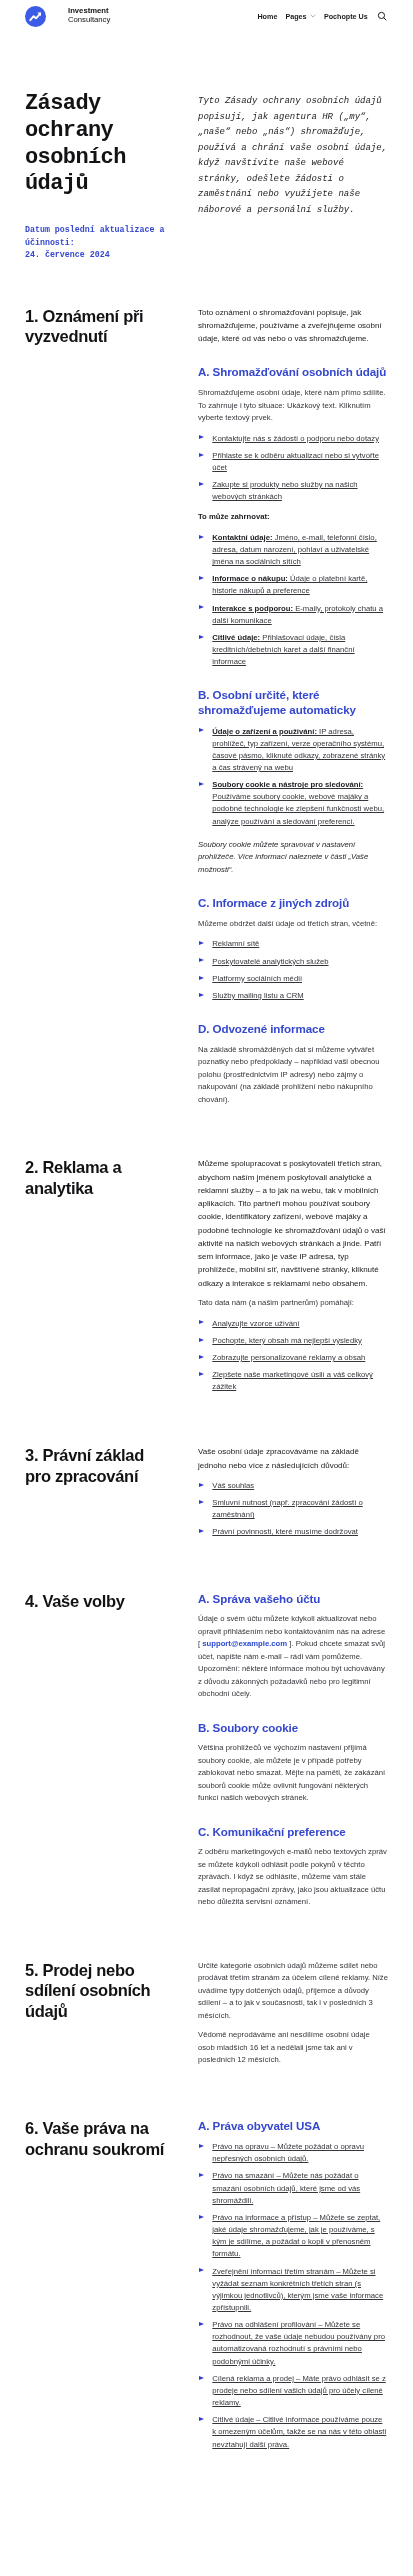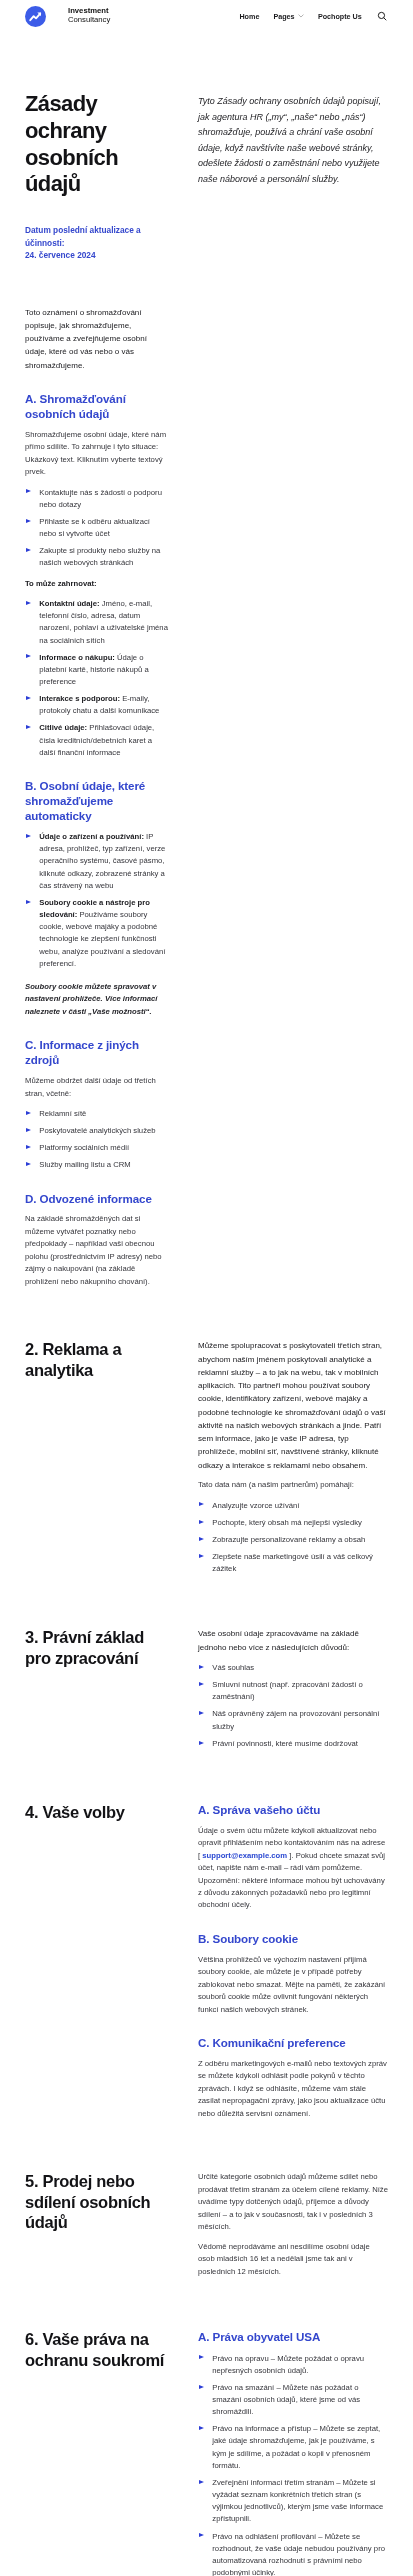--- a/index.html
+++ b/index.html
@@ -21,49 +21,49 @@
 
   
   .site-header{
     display:flex;justify-content:space-between;align-items:center;
     padding:5.5px 25px;height:32px;background:#fff;
   }
   .logo{display:flex;align-items:flex-start;gap:22px;}
   .logo-text{font-size:7.7px;line-height:1.25;color:#111;}
   .logo-text .l1{font-weight:700;display:block;}
   .logo-text .l2{font-weight:400;display:block;}
-  .main-nav{display:flex;align-items:center;gap:14px;}
+  .main-nav{display:flex;align-items:center;gap:8px;}
   .nav-link{font-size:7.2px;font-weight:700;color:#1b1b1e;display:flex;align-items:center;gap:3.3px;}
   .chev{display:inline-block;margin-top:0.6px;}
   .search-btn{background:none;border:none;cursor:pointer;display:flex;align-items:center;padding:1.1px;}
 
   
   .container{padding:0 25px;}
   .two-col{display:grid;grid-template-columns:144px 1fr;column-gap:29px;}
 
   
-  .hero{padding-top:59px;}
+  .hero{padding-top:59px;font-family:Liberation Mono, monospace;}
   h1.page-title{
     font-size:22px;line-height:1.22;font-weight:700;color:#131316;letter-spacing:-0.6px;
   }
   .updated{margin-top:26px;font-size:8.3px;font-weight:600;color:var(--accent);line-height:1.5;}
   .updated span{display:block;}
   .intro{font-size:9px;line-height:1.72;font-style:italic;color:#1e1e22;padding-top:3.3px;}
 
   
   #sections .section{margin-top:44px;}
   h2.sec-title{
     font-size:16.5px;line-height:1.24;font-weight:700;color:#131316;letter-spacing:-0.3px;
   }
   .blocks > *:first-child{margin-top:0;}
   p.lead{font-size:8px;font-weight:400;line-height:1.66;color:#1a1a1e;margin-top:2.2px;}
   h3.subhead{font-size:11.6px;font-weight:700;color:var(--accent);margin:19px 0 7.7px;line-height:1.3;letter-spacing:-0.1px;}
   p.body{font-size:7.7px;line-height:1.62;margin:7.2px 0;color:var(--body);}
-  p.note{font-size:7.7px;line-height:1.62;margin:11px 0 7.2px;font-weight:700;font-style:italic;color:#26262b;}
-  ul.bullets{list-style:none;margin:8px 0;}
+  p.note{font-size:7.7px;line-height:1.62;margin:11px 0 7.2px;font-weight:400;font-style:italic;color:#26262b;}
+  ul.bullets{list-style:none;margin:8px 0;text-decoration:underline;}
   ul.bullets li{
     position:relative;padding-left:14.3px;margin-bottom:5px;
     font-size:7.7px;line-height:1.58;color:var(--body);
   }
   .tri{
     position:absolute;left:0.6px;top:2.8px;width:0;height:0;
     border-left:5px solid #2c3ed6;border-top:2.8px solid transparent;border-bottom:2.8px solid transparent;
   }
   strong{color:#1c1c20;}
   .inline-link{color:#2b49d2;font-weight:700;}
@@ -110,37 +110,40 @@
         <span>24. července 2024</span>
       </p>
     </div>
     <div>
       <p class="intro">Tyto Zásady ochrany osobních údajů popisují, jak agentura HR („my“, „naše“ nebo „nás“) shromažďuje, používá a chrání vaše osobní údaje, když navštívíte naše webové stránky, odešlete žádosti o zaměstnání nebo využijete naše náborové a personální služby.</p>
     </div>
   </section>
 
   <div id="sections">
       <section class="section two-col">
+        <div>
+          <h2 class="sec-title">1. Oznámení při vyzvednutí</h2>
+        </div>
         <div class="blocks">
           <p class="lead">Toto oznámení o shromažďování popisuje, jak shromažďujeme, používáme a zveřejňujeme osobní údaje, které od vás nebo o vás shromažďujeme.</p>
           <h3 class="subhead">A. Shromažďování osobních údajů</h3>
           <p class="body">Shromažďujeme osobní údaje, které nám přímo sdílíte. To zahrnuje i tyto situace: Ukázkový text. Kliknutím vyberte textový prvek.</p>
           <ul class="bullets">
             <li class="bullet-item"><span class="tri"></span>Kontaktujte nás s žádostí o podporu nebo dotazy</li>
             <li class="bullet-item"><span class="tri"></span>Přihlaste se k odběru aktualizací nebo si vytvořte účet</li>
             <li class="bullet-item"><span class="tri"></span>Zakupte si produkty nebo služby na našich webových stránkách</li>
           </ul>
           <p class="body"><strong>To může zahrnovat:</strong></p>
           <ul class="bullets">
             <li class="bullet-item"><span class="tri"></span><strong>Kontaktní údaje:</strong> Jméno, e-mail, telefonní číslo, adresa, datum narození, pohlaví a uživatelské jména na sociálních sítích</li>
             <li class="bullet-item"><span class="tri"></span><strong>Informace o nákupu:</strong> Údaje o platební kartě, historie nákupů a preference</li>
             <li class="bullet-item"><span class="tri"></span><strong>Interakce s podporou:</strong> E-maily, protokoly chatu a další komunikace</li>
             <li class="bullet-item"><span class="tri"></span><strong>Citlivé údaje:</strong> Přihlašovací údaje, čísla kreditních/debetních karet a další finanční informace</li>
           </ul>
-          <h3 class="subhead">B. Osobní údaje, které shromažďujeme automaticky</h3>
+          <h3 class="subhead">B. Osobní určité, které shromažďujeme automaticky</h3>
           <ul class="bullets">
             <li class="bullet-item"><span class="tri"></span><strong>Údaje o zařízení a používání:</strong> IP adresa, prohlížeč, typ zařízení, verze operačního systému, časové pásmo, kliknuté odkazy, zobrazené stránky a čas strávený na webu</li>
             <li class="bullet-item"><span class="tri"></span><strong>Soubory cookie a nástroje pro sledování:</strong> Používáme soubory cookie, webové majáky a podobné technologie ke zlepšení funkčnosti webu, analýze používání a sledování preferencí.</li>
           </ul>
           <p class="note">Soubory cookie můžete spravovat v nastavení prohlížeče. Více informací naleznete v části „Vaše možnosti“.</p>
           <h3 class="subhead">C. Informace z jiných zdrojů</h3>
           <p class="body">Můžeme obdržet další údaje od třetích stran, včetně:</p>
           <ul class="bullets">
             <li class="bullet-item"><span class="tri"></span>Reklamní sítě</li>
             <li class="bullet-item"><span class="tri"></span>Poskytovatelé analytických služeb</li>
@@ -168,21 +171,20 @@
       </section>
       <section class="section two-col">
         <div>
           <h2 class="sec-title">3. Právní základ pro zpracování</h2>
         </div>
         <div class="blocks">
           <p class="lead">Vaše osobní údaje zpracováváme na základě jednoho nebo více z následujících důvodů:</p>
           <ul class="bullets">
             <li class="bullet-item"><span class="tri"></span>Váš souhlas</li>
             <li class="bullet-item"><span class="tri"></span>Smluvní nutnost (např. zpracování žádostí o zaměstnání)</li>
-            <li class="bullet-item"><span class="tri"></span>Náš oprávněný zájem na provozování personální služby</li>
             <li class="bullet-item"><span class="tri"></span>Právní povinnosti, které musíme dodržovat</li>
           </ul>
         </div>
       </section>
       <section class="section two-col">
         <div>
           <h2 class="sec-title">4. Vaše volby</h2>
         </div>
         <div class="blocks">
           <h3 class="subhead">A. Správa vašeho účtu</h3>

